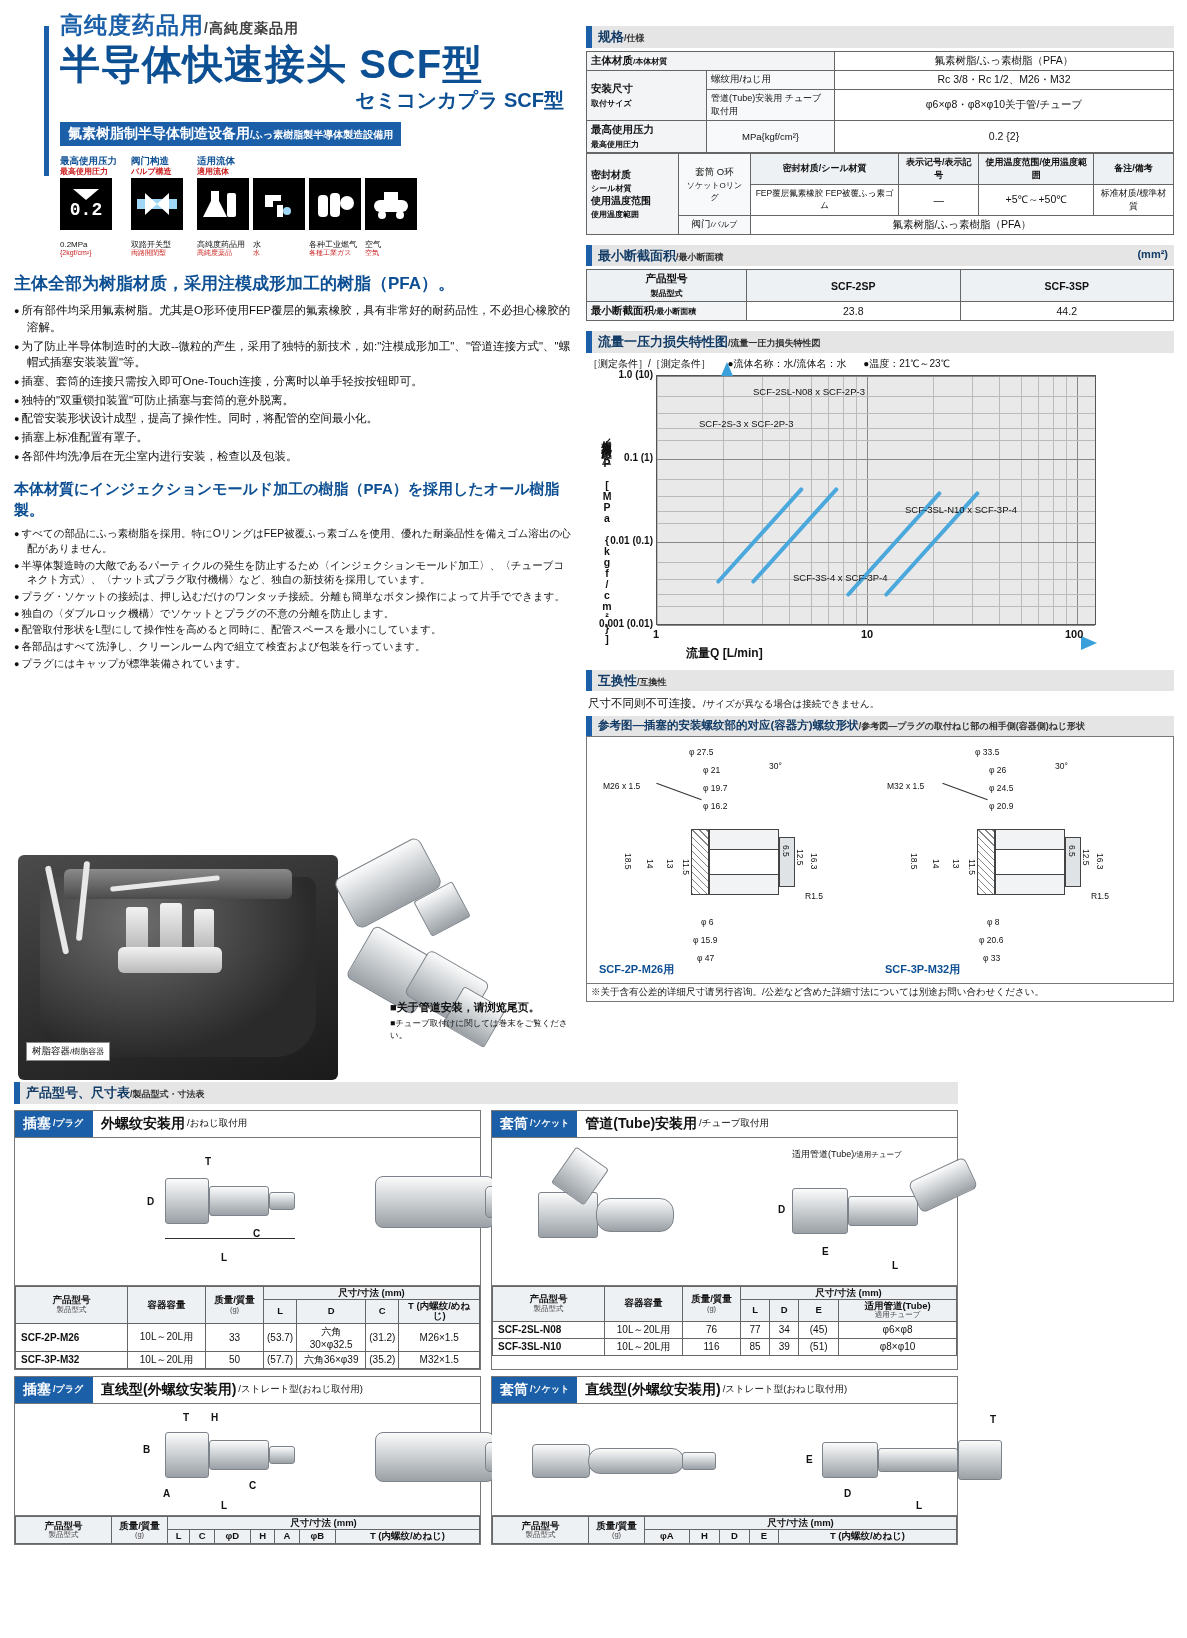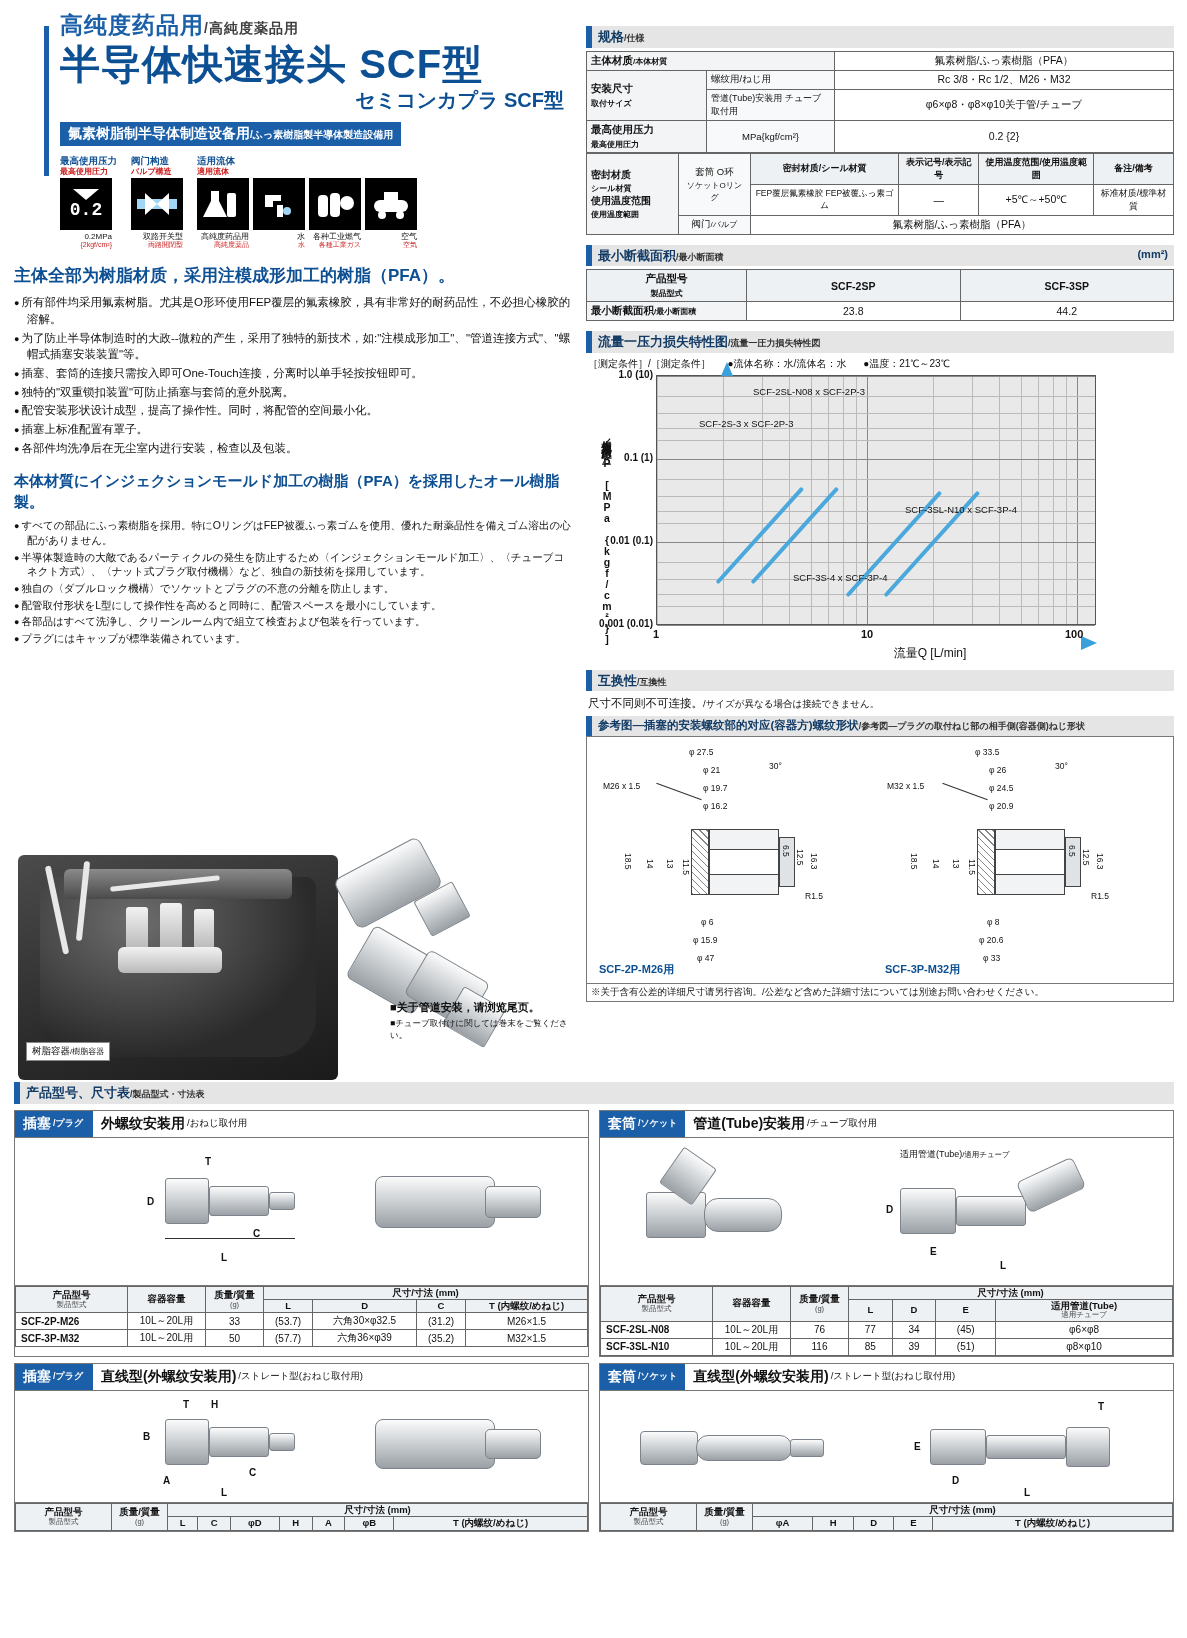--- a/index.html
+++ b/index.html
@@ -59,21 +59,21 @@
   .icons { margin-top:10px; padding-left:46px; display:flex; gap:14px; }
   .ico-group { }
   .ico-head { font-size:9.5px; font-weight:bold; color:#0d4f93; line-height:1.15; }
   .ico-head .jp { color:#c22; font-size:8px; display:block;}
   .ico-row { display:flex; gap:4px; margin-top:2px;font-family:Liberation Mono, monospace; }
   .ico-box {
     width:52px; height:52px; background:#000; color:#fff;
     display:flex; align-items:center; justify-content:center;
     font-size:9px; text-align:center; position:relative;
   }
-  .ico-cap { font-size:8px; text-align:right; line-height:1.15; width:52px; margin-top:2px; }
+  .ico-cap { font-size:8px; text-align:left; line-height:1.15; width:52px; margin-top:10px; }
   .ico-cap .j { color:#c22; font-size:7px; display:block; }
   .pressure-ico { flex-direction:column; }
   .pressure-ico .num { font-size:18px; font-weight:bold; }
 
   
   .headline {
     margin-top:16px; font-size:17px; font-weight:bold; color:#0d4f93; line-height:1.35;
   }
   .headline2 { margin-top:14px; font-size:15px; font-weight:bold; color:#0d4f93; line-height:1.4; }
   ul.dots { list-style:none; margin:6px 0 0 0; padding:0; }
@@ -137,21 +137,21 @@
   .ylab {
     position:absolute; left:-68px; width:64px; text-align:right; font-size:10px;
     font-weight:bold;
   }
   .xlab { position:absolute; bottom:-16px; font-size:11px; font-weight:bold; }
   .axis-y-title {
     position:absolute; left:12px; top:60px; width:16px; font-size:10.5px;
     font-weight:bold; writing-mode:vertical-rl; text-orientation:upright;
     letter-spacing:-1px;
   }
-  .axis-x-title { margin-left:100px; margin-top:20px; font-size:12px; font-weight:normal;text-align:center; }
+  .axis-x-title { margin-left:100px; margin-top:20px; font-size:12px; font-weight:bold; }
   .ann { position:absolute; font-size:9.5px; color:#111; white-space:nowrap; }
   .arrow-up {
     position:absolute; left:64px; top:-14px; width:0;height:0;
     border-left:6px solid transparent;border-right:6px solid transparent;
     border-bottom:14px solid #3aa0dc;
   }
   .arrow-right {
     position:absolute; right:-2px; bottom:-26px; width:0;height:0;
     border-top:7px solid transparent;border-bottom:7px solid transparent;
     border-left:16px solid #3aa0dc;
@@ -165,21 +165,21 @@
   .dwg .hatch {
     position:absolute;
     background:repeating-linear-gradient(45deg,#888 0 1px,transparent 1px 5px);
     border:1px solid #444;
   }
   .dwg .dim { position:absolute; font-size:8.5px; white-space:nowrap; }
   .dwg .ln { position:absolute; background:#333; }
   .dwg .name { position:absolute; bottom:2px; left:6px; color:#0d4f93; font-weight:bold; font-size:11px; }
 
   
-  .bottom { position:absolute; left:14px; top:1082px; width:1160px; }
+  .bottom { position:absolute; left:14px; top:1082px; width:944px; }
   .grid2 { display:flex; gap:10px; margin-top:6px; }
   .col { width:575px; border:1px solid #777; }
   .col-head {
     display:flex; align-items:stretch; border-bottom:1px solid #777;
   }
   .ch-tag {
     background:#1a5fa8; color:#fff; font-weight:bold; font-size:14px;
     padding:4px 8px; display:flex; align-items:center; min-width:78px;
   }
   .ch-tag .s { font-size:9px; font-weight:bold; margin-left:2px; }
@@ -326,20 +326,21 @@
       <li>独特的"双重锁扣装置"可防止插塞与套筒的意外脱离。</li>
       <li>配管安装形状设计成型，提高了操作性。同时，将配管的空间最小化。</li>
       <li>插塞上标准配置有罩子。</li>
       <li>各部件均洗净后在无尘室内进行安装，检查以及包装。</li>
     </ul>
 
     <div class="headline2">本体材質にインジェクションモールド加工の樹脂（PFA）を採用したオール樹脂製。</div>
     <ul class="dots jp">
       <li>すべての部品にふっ素樹脂を採用。特にOリングはFEP被覆ふっ素ゴムを使用、優れた耐薬品性を備えゴム溶出の心配がありません。</li>
       <li>半導体製造時の大敵であるパーティクルの発生を防止するため〈インジェクションモールド加工〉、〈チューブコネクト方式〉、〈ナット式プラグ取付機構〉など、独自の新技術を採用しています。</li>
+      <li>プラグ・ソケットの接続は、押し込むだけのワンタッチ接続。分離も簡単なボタン操作によって片手でできます。</li>
       <li>独自の〈ダブルロック機構〉でソケットとプラグの不意の分離を防止します。</li>
       <li>配管取付形状をL型にして操作性を高めると同時に、配管スペースを最小にしています。</li>
       <li>各部品はすべて洗浄し、クリーンルーム内で組立て検査および包装を行っています。</li>
       <li>プラグにはキャップが標準装備されています。</li>
     </ul>
   </div>
 
   <div class="photo1">
     <div class="jar"></div>
     <div class="lid"></div>

